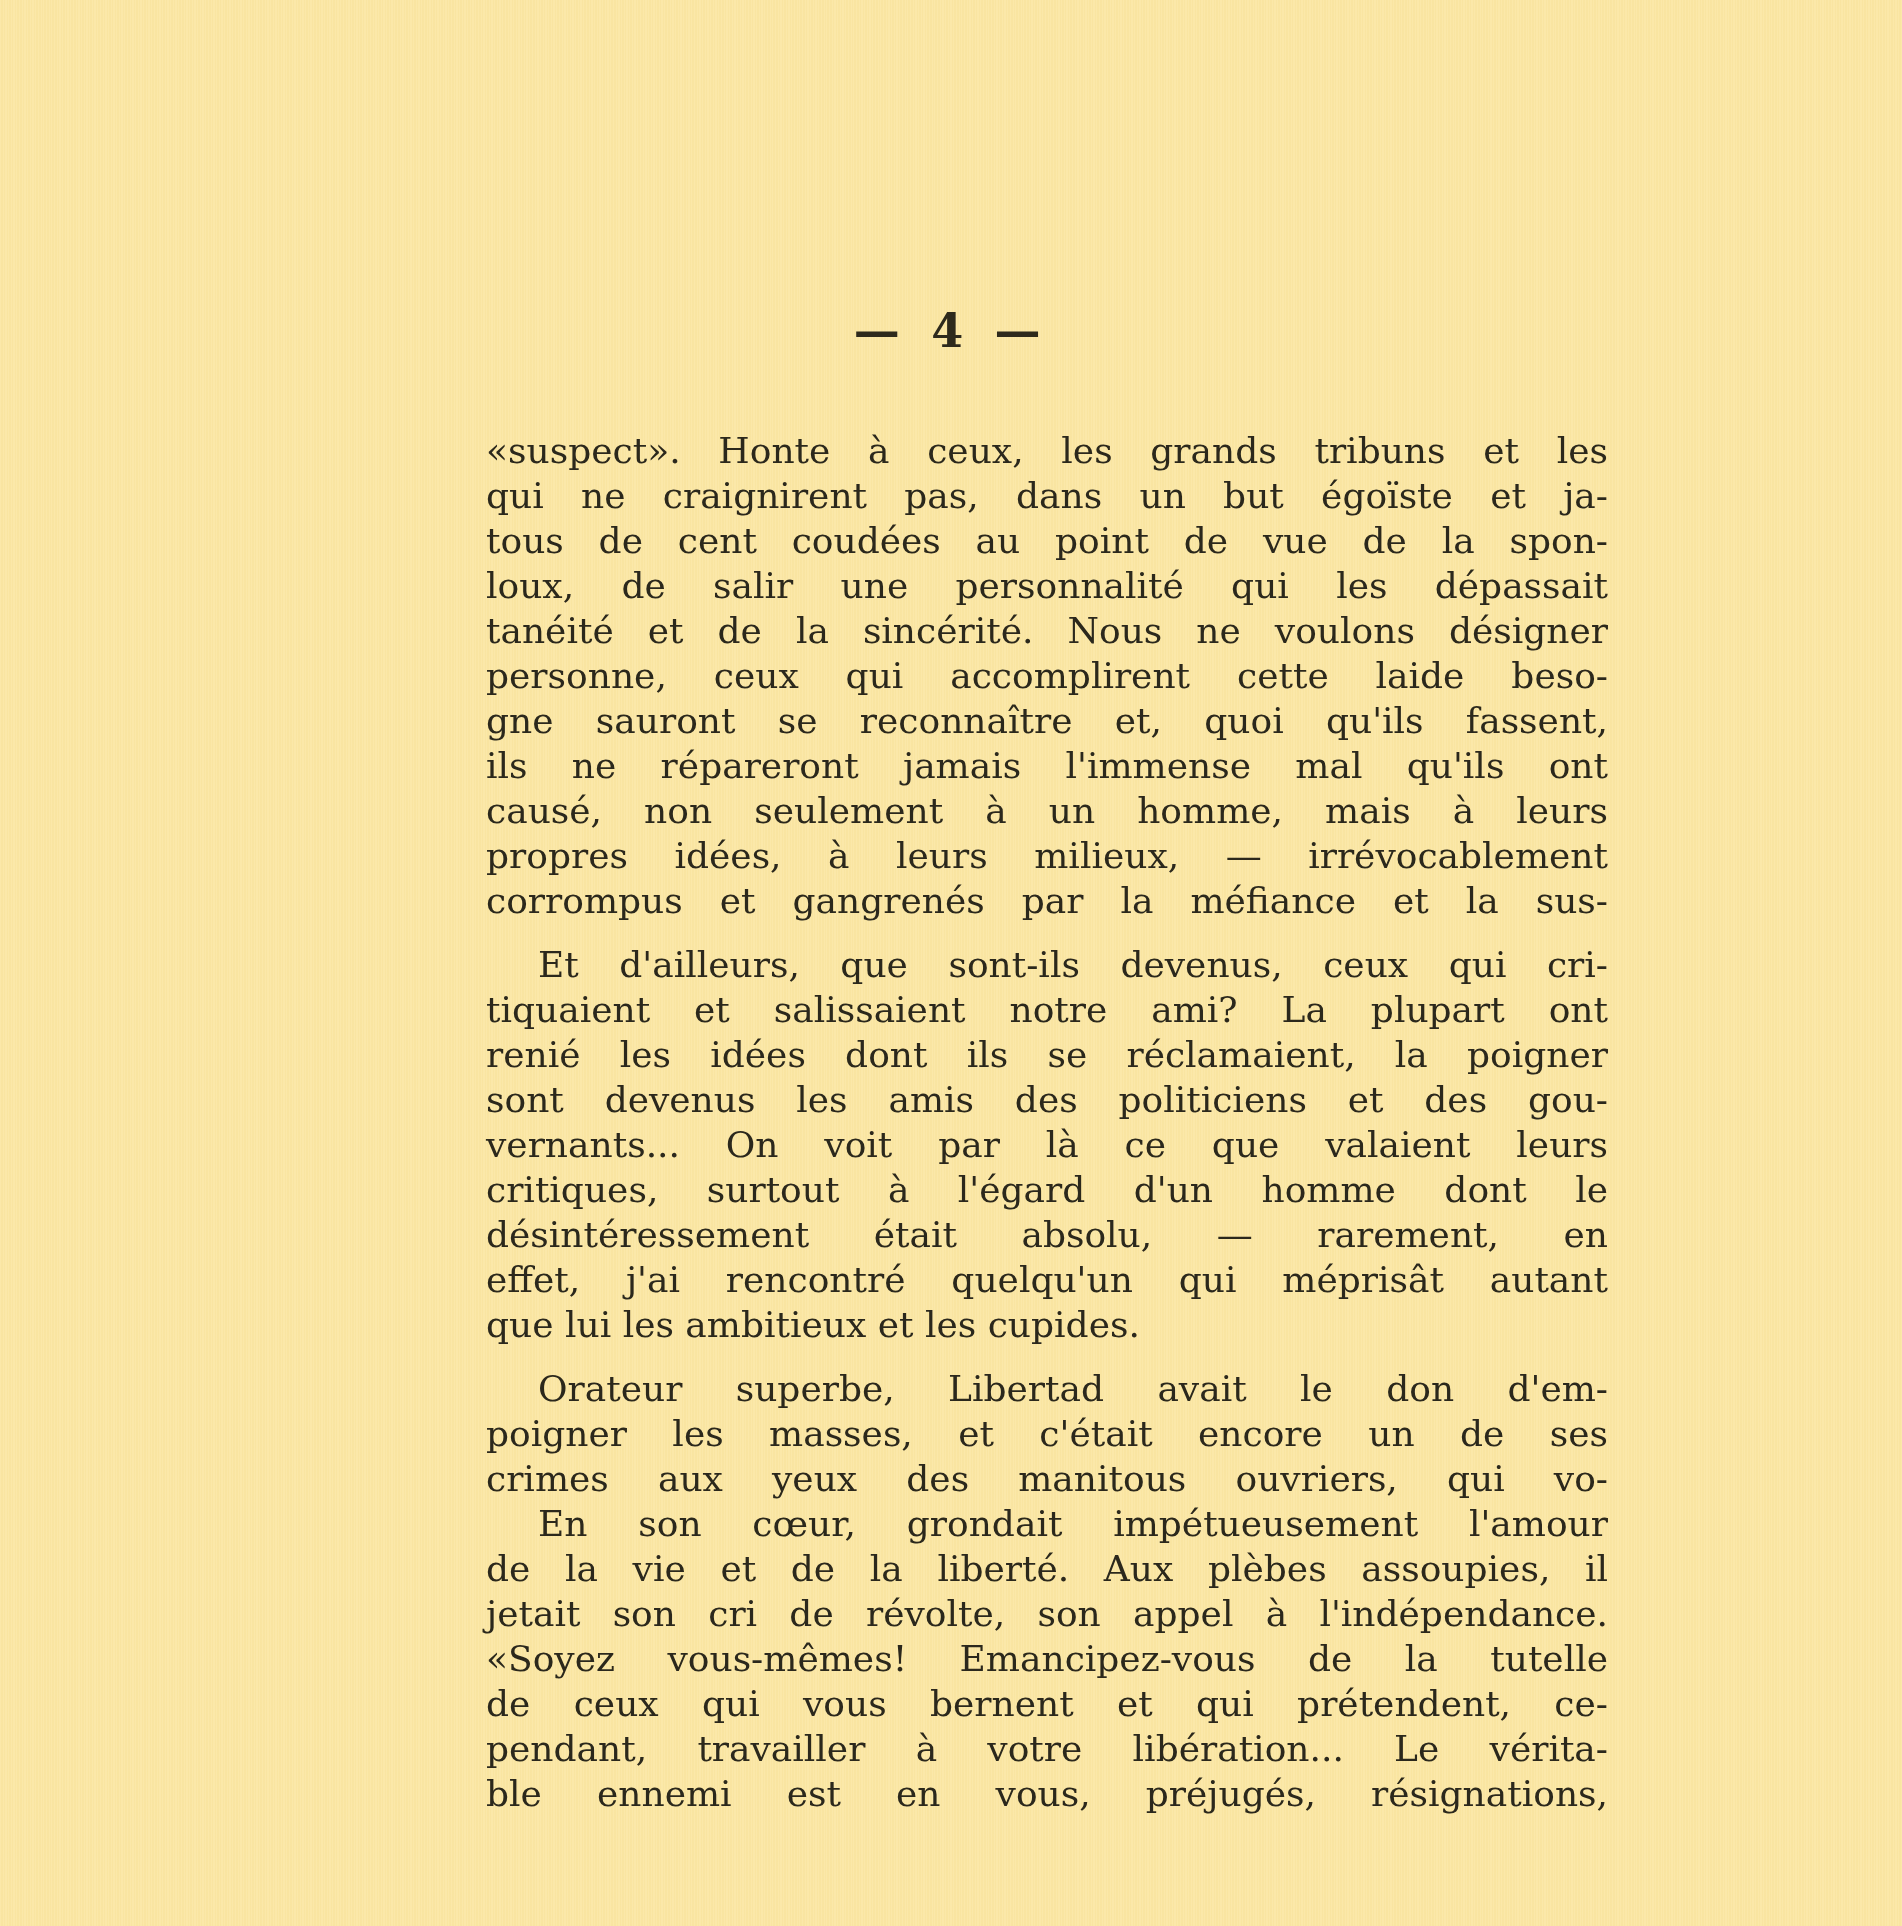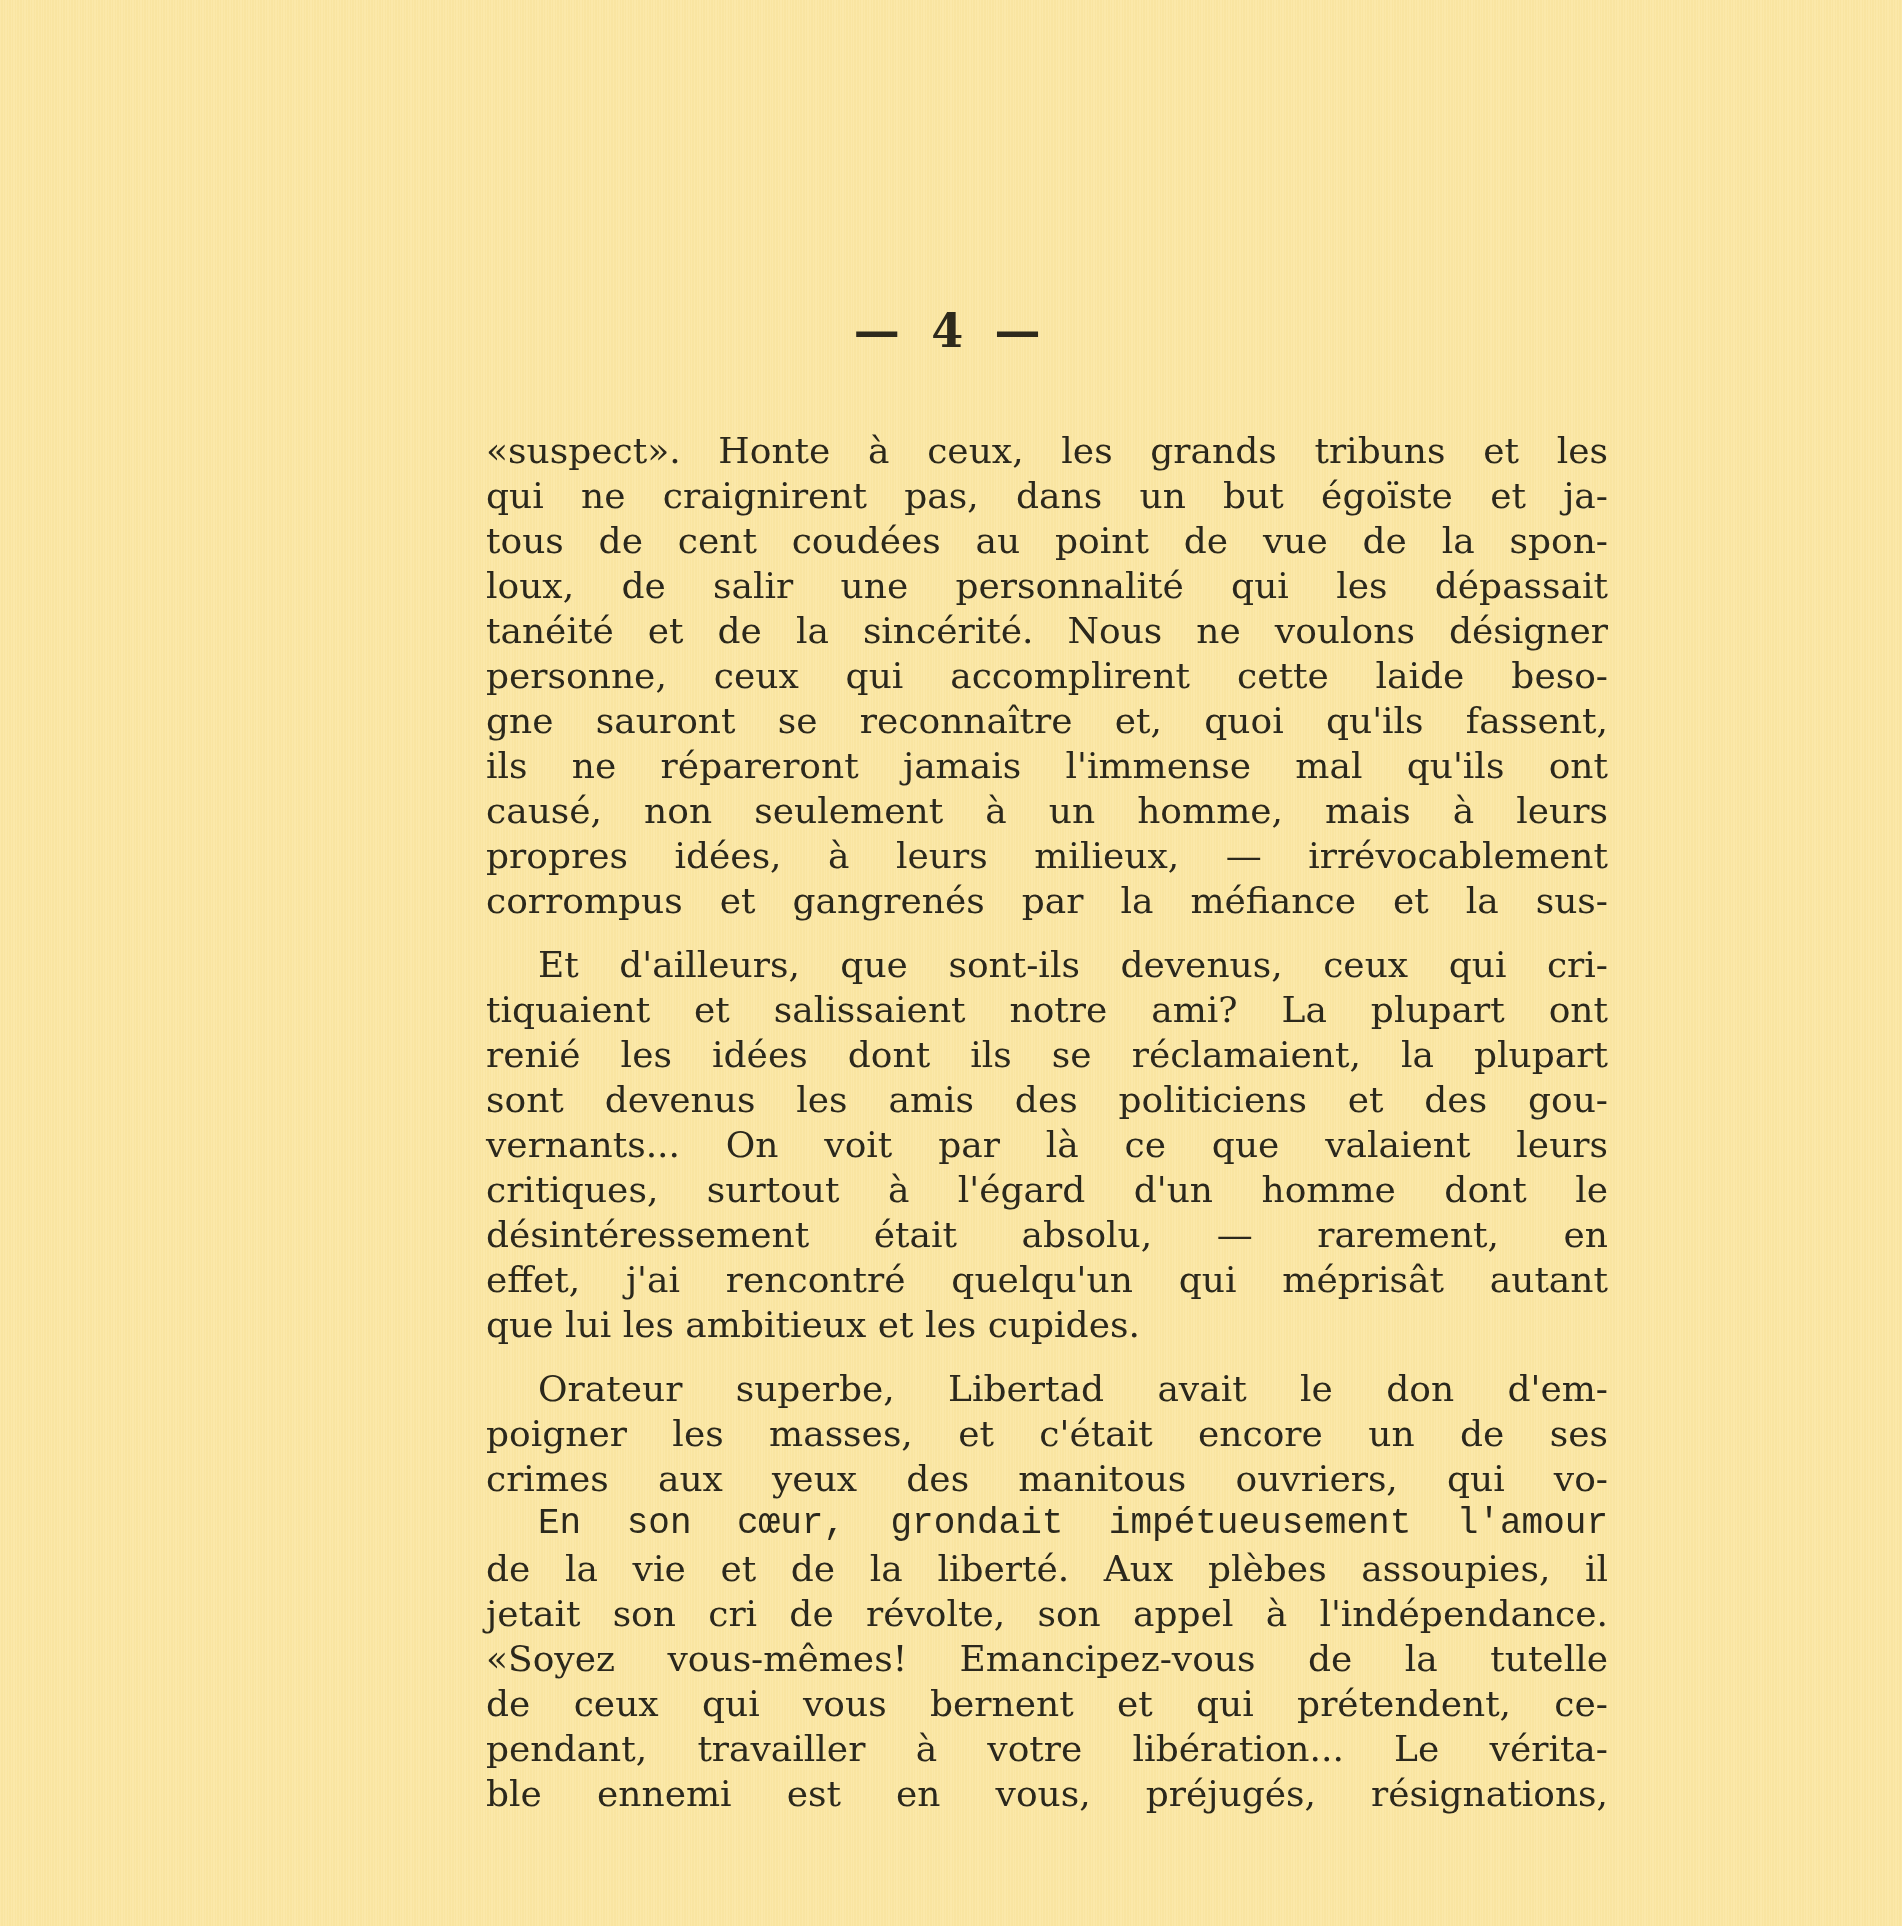--- a/index.html
+++ b/index.html
@@ -22,21 +22,21 @@
     font-family: "DejaVu Serif", serif; font-size: 36px; line-height: 45px;
     color: #2b281c;
   }
   .para { margin: 0 0 19px 0; }
   .line {
     display: block; height: 45px; white-space: nowrap;
     text-align: justify; text-align-last: justify;
   }
   .line.last { text-align-last: left; }
   .para.indent .line:first-child { padding-left: 52px; }
-  .line.indent { padding-left: 52px; font-family: Liberation Mono, monospace; }
+  .line.indent { padding-left: 52px; }
 </style>
 </head>
 <body>
 
 <div class="page">
   <div class="page-number">— 4 —</div>
 
   <div class="text-column">
 
     <p class="para">
@@ -49,21 +49,21 @@
       <span class="line">gne sauront se reconnaître et, quoi qu'ils fassent,</span>
       <span class="line">ils ne répareront jamais l'immense mal qu'ils ont</span>
       <span class="line">causé, non seulement à un homme, mais à leurs</span>
       <span class="line">propres idées, à leurs milieux, — irrévocablement</span>
       <span class="line">corrompus et gangrenés par la méfiance et la sus-</span>
     </p>
 
     <p class="para indent">
       <span class="line">Et d'ailleurs, que sont-ils devenus, ceux qui cri-</span>
       <span class="line">tiquaient et salissaient notre ami? La plupart ont</span>
-      <span class="line">renié les idées dont ils se réclamaient, la plupart</span>
+      <span class="line">renié les idées dont ils se réclamaient, la poigner</span>
       <span class="line">sont devenus les amis des politiciens et des gou-</span>
       <span class="line">vernants... On voit par là ce que valaient leurs</span>
       <span class="line">critiques, surtout à l'égard d'un homme dont le</span>
       <span class="line">désintéressement était absolu, — rarement, en</span>
       <span class="line">effet, j'ai rencontré quelqu'un qui méprisât autant</span>
       <span class="line last">que lui les ambitieux et les cupides.</span>
     </p>
 
     <p class="para indent">
       <span class="line">Orateur superbe, Libertad avait le don d'em-</span>

